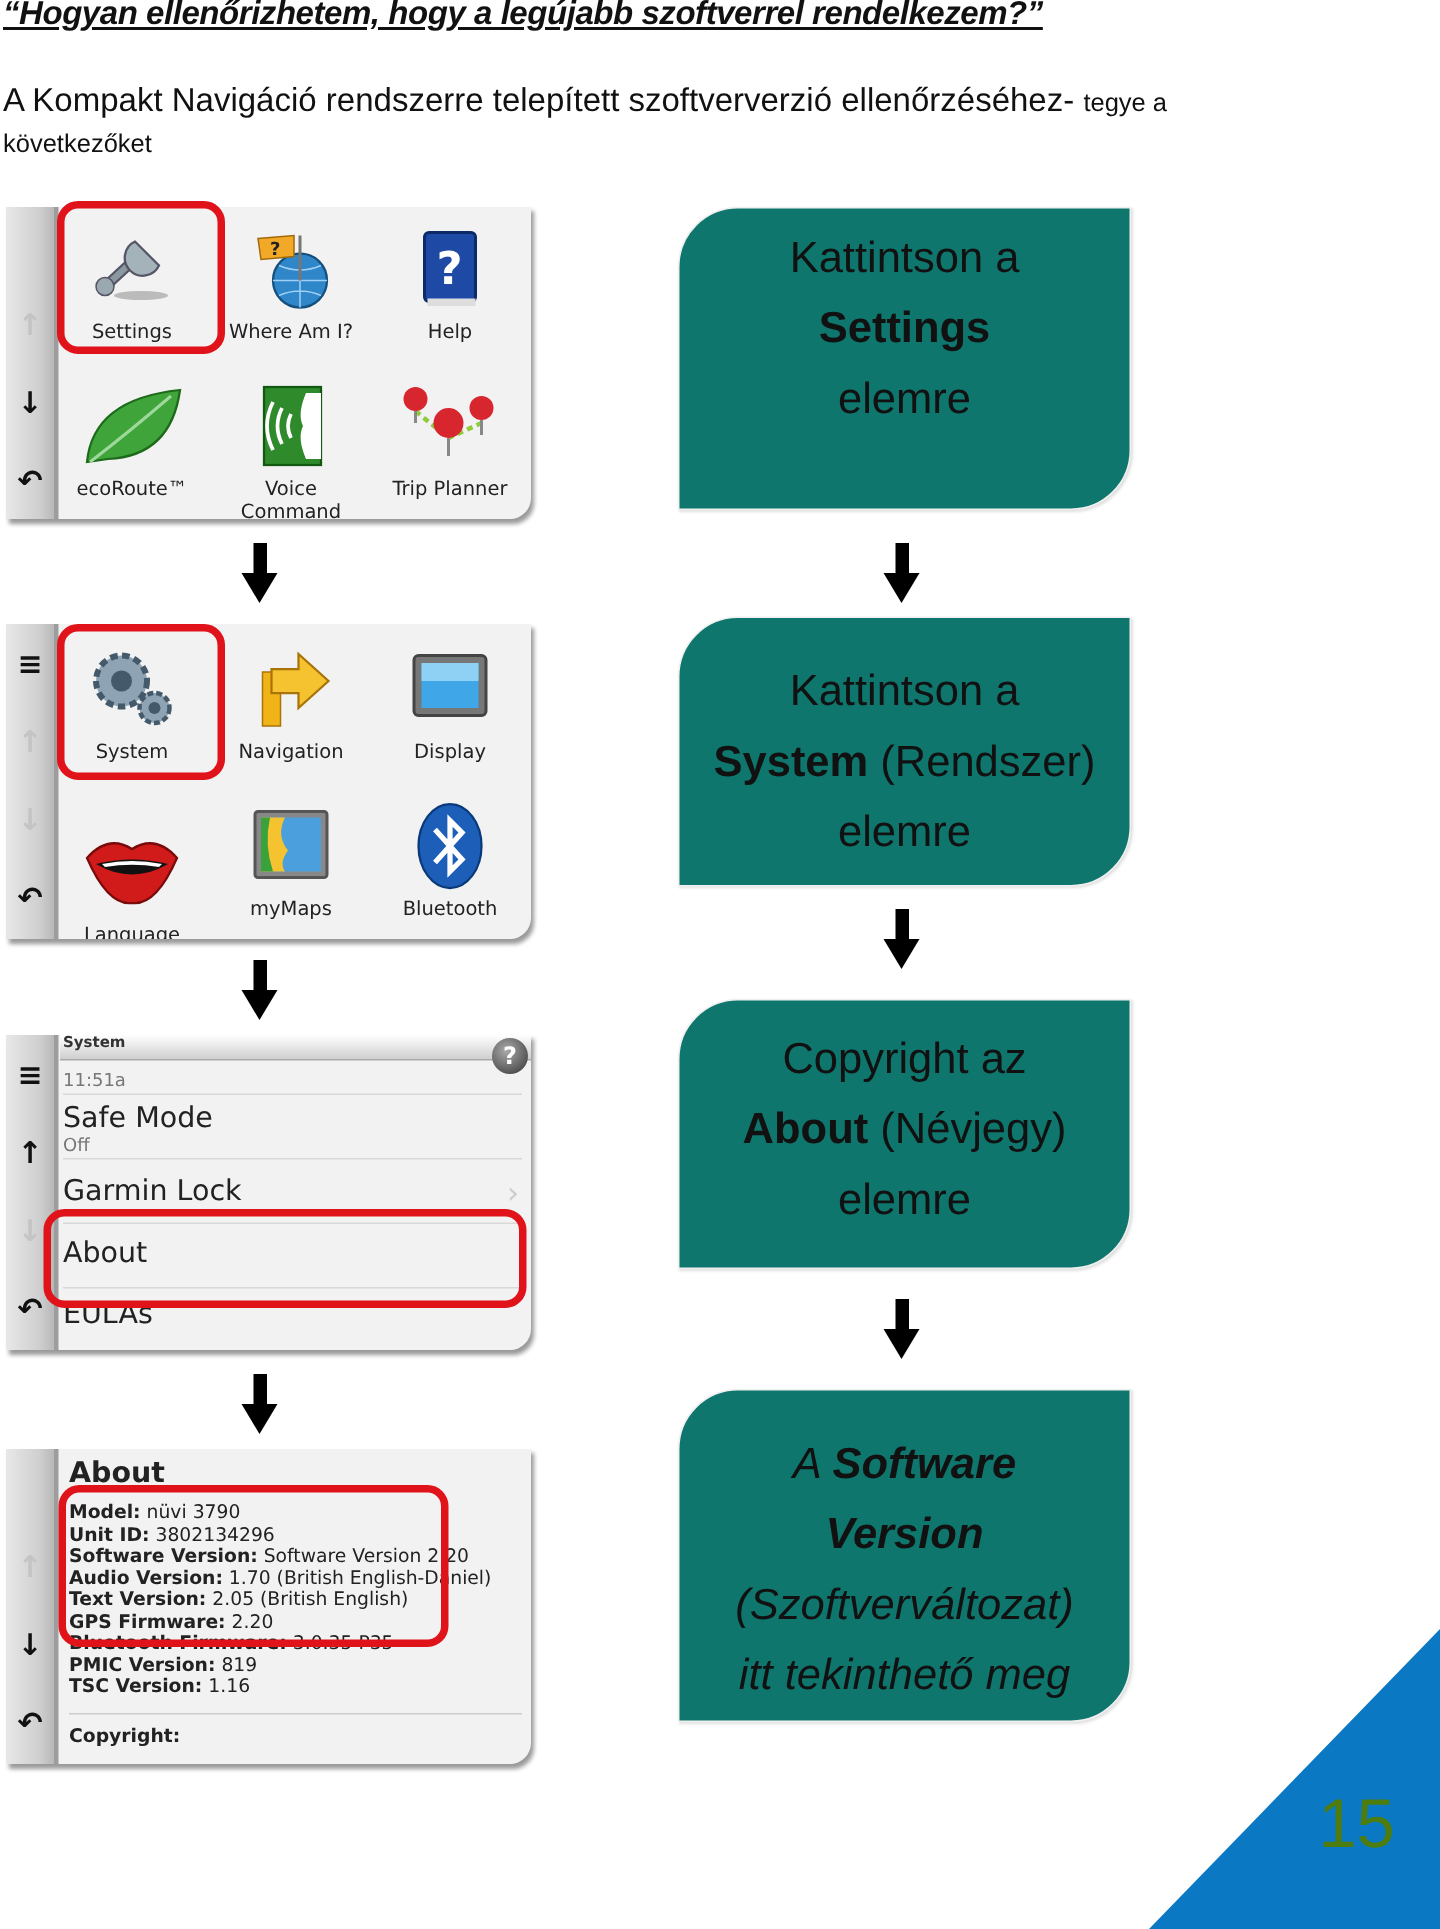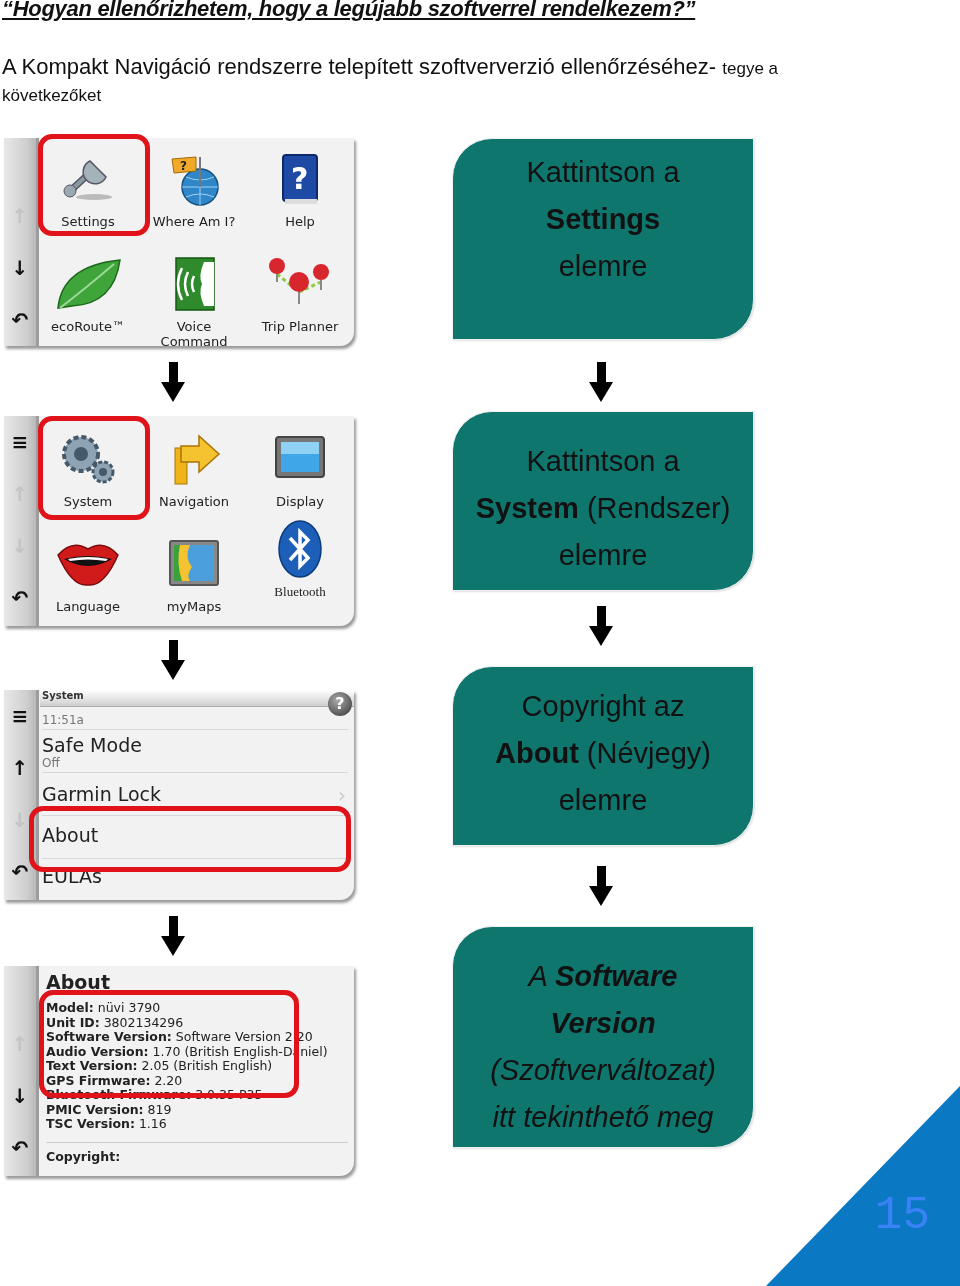--- a/index.html
+++ b/index.html
@@ -26,21 +26,21 @@
   .about-line b{font-weight:bold;}
 
   .arrow{position:absolute;width:0;height:0;}
   .arrow .shaft{position:absolute;left:-4px;top:0;width:9px;height:22px;background:#000;}
   .arrow .head{position:absolute;left:-12px;top:20px;border-left:12px solid transparent;border-right:12px solid transparent;border-top:20px solid #000;}
 
   .step-box{position:absolute;left:452px;width:302px;background:#0f766e;border:1px solid #f0f0f0;border-radius:40px 0 40px 0;box-shadow:1px 1px 2px #e0e0e0;text-align:center;font-family:"Liberation Sans",sans-serif;font-size:29px;line-height:47px;color:#111;}
   .step-box b{font-weight:bold;}
 
   .corner{position:absolute;right:0;bottom:0;width:0;height:0;border-left:194px solid transparent;border-bottom:200px solid #0b78c4;}
-  .pagenum{position:absolute;right:30px;bottom:44px;color:#3b82f6;font-size:46px;font-family:Liberation Mono, monospace;}
+  .pagenum{position:absolute;right:30px;bottom:44px;color:#4d7c0f;font-size:46px;font-family:Liberation Sans, sans-serif;}
 </style>
 </head>
 <body>
 
 <div class="title">“Hogyan ellenőrizhetem, hogy a legújabb szoftverrel rendelkezem?”</div>
 <div class="intro">
   <span>A Kompakt Navigáció rendszerre telepített szoftververzió ellenőrzéséhez-</span>
   <span class="small">tegye a</span>
 </div>
 <div class="intro2">következőket</div>
@@ -155,42 +155,42 @@
   <div class="grid-item" style="left:246px;top:10px;">
     <div class="gi-icon">
       <svg width="56" height="52" viewBox="0 0 56 52">
           <rect x="4" y="4" width="48" height="40" rx="3" fill="#777" stroke="#444" stroke-width="2"></rect>
           <rect x="9" y="9" width="38" height="30" fill="#3fa7e8"></rect>
           <rect x="9" y="9" width="38" height="12" fill="#8fd0f5"></rect>
         </svg>
     </div>
     <div class="gi-label">Display</div>
   </div>
-  <div class="grid-item" style="left:34px;top:115px;">
+  <div class="grid-item" style="left:34px;top:132px;">
     <div class="gi-icon">
       <svg width="68" height="50" viewBox="0 0 68 50">
           <path d="M4 16 Q18 0 34 10 Q50 0 64 16 Q50 48 34 46 Q18 48 4 16 Z" fill="#d11a1a" stroke="#7a0b0b" stroke-width="1.5"></path>
           <path d="M10 20 Q34 14 58 20 Q34 34 10 20 Z" fill="#111"></path>
           <path d="M14 20 Q34 16 54 20 L52 22 Q34 19 16 22 Z" fill="#fff"></path>
         </svg>
     </div>
     <div class="gi-label">Language</div>
   </div>
   <div class="grid-item" style="left:140px;top:115px;">
     <div class="gi-icon">
       <svg width="56" height="54" viewBox="0 0 56 54">
           <rect x="4" y="4" width="48" height="44" rx="2" fill="#888" stroke="#555" stroke-width="2"></rect>
           <rect x="8" y="8" width="40" height="36" fill="#4a9fdc"></rect>
           <path d="M8 8 H24 Q18 20 26 30 Q20 38 24 44 H8 Z" fill="#f5c330"></path>
           <path d="M8 8 H14 Q10 26 16 44 H8 Z" fill="#3aa23a"></path>
         </svg>
     </div>
     <div class="gi-label">myMaps</div>
   </div>
-  <div class="grid-item" style="left:246px;top:100px;font-family:Liberation Serif, serif;">
+  <div class="grid-item" style="left:246px;top:115px;">
     <div class="gi-icon">
       <svg width="48" height="62" viewBox="0 0 48 62">
           <ellipse cx="24" cy="31" rx="21" ry="28" fill="#1d5fb8" stroke="#0b3a7a" stroke-width="1.5"></ellipse>
           <path d="M14 20 L32 40 L24 48 V14 L32 22 L14 42" stroke="#fff" stroke-width="3.5" fill="none"></path>
         </svg>
     </div>
     <div class="gi-label">Bluetooth</div>
   </div>
 </div>
 <div class="hl" style="left:38px;top:416px;width:102px;height:94px;"></div>

